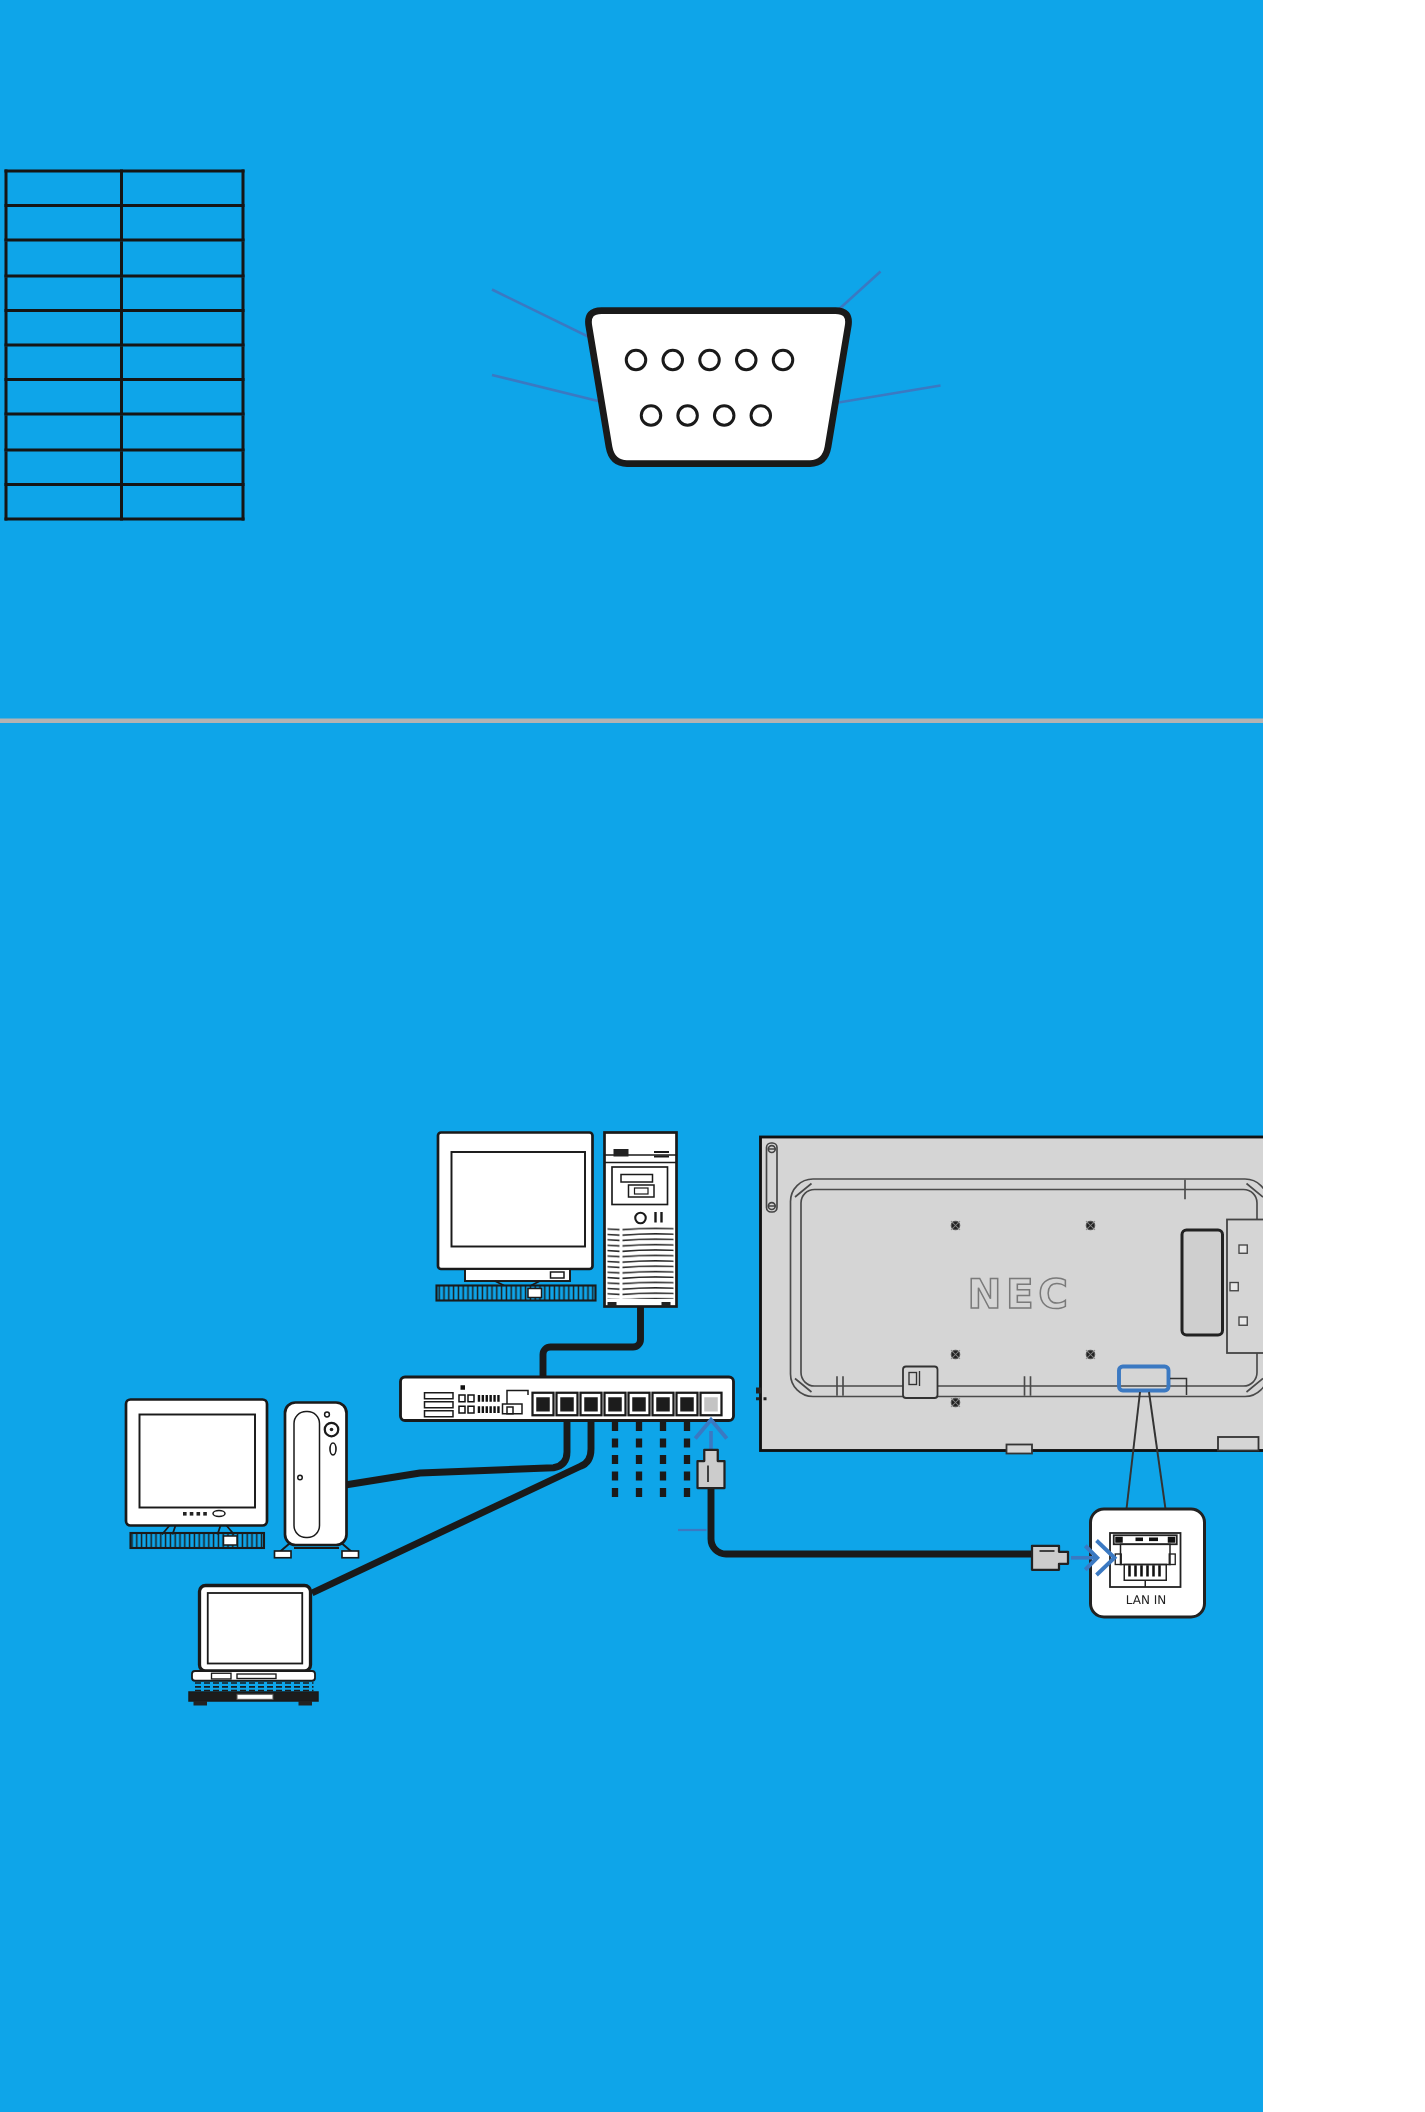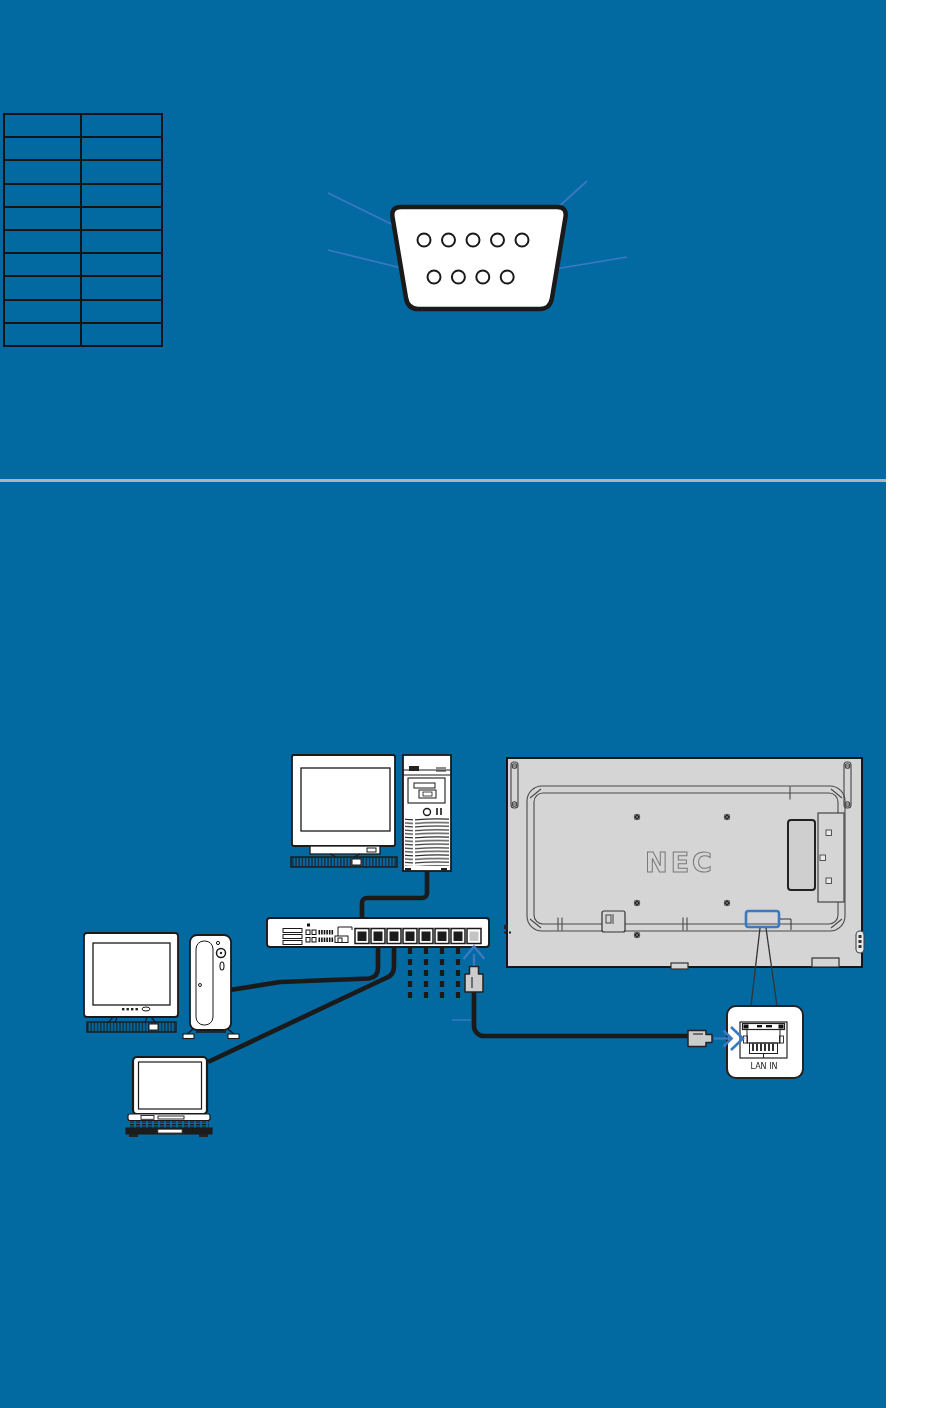--- a/index.html
+++ b/index.html
@@ -1,17 +1,17 @@
 <!DOCTYPE html>
 <html><head>
 <meta charset="utf-8">
 <style>
   html,body{margin:0;padding:0;background:#fff;}
-  .page{position:relative;width:842px;height:1408px;background:#0369a1;overflow:hidden;
-        font-family:"DejaVu Sans","Liberation Sans",sans-serif;padding-left:44px;}
+  .page{position:relative;width:842px;height:1408px;background:#0ea5e9;overflow:hidden;
+        font-family:"DejaVu Sans","Liberation Sans",sans-serif;}
   table.pin-table{position:absolute;left:3px;top:113px;width:160px;
         border-collapse:collapse;table-layout:fixed;}
   table.pin-table td{border:2px solid #151515;height:21.2px;padding:0;}
   table.pin-table td.c1{width:75px;}
   .divider{position:absolute;left:0;top:479px;width:949px;height:3px;background:#b3b3b3;}
   svg.diagram{position:absolute;left:0;top:0;}
   text{font-family:"DejaVu Sans","Liberation Sans",sans-serif;}
 </style>
 </head>
 <body>

